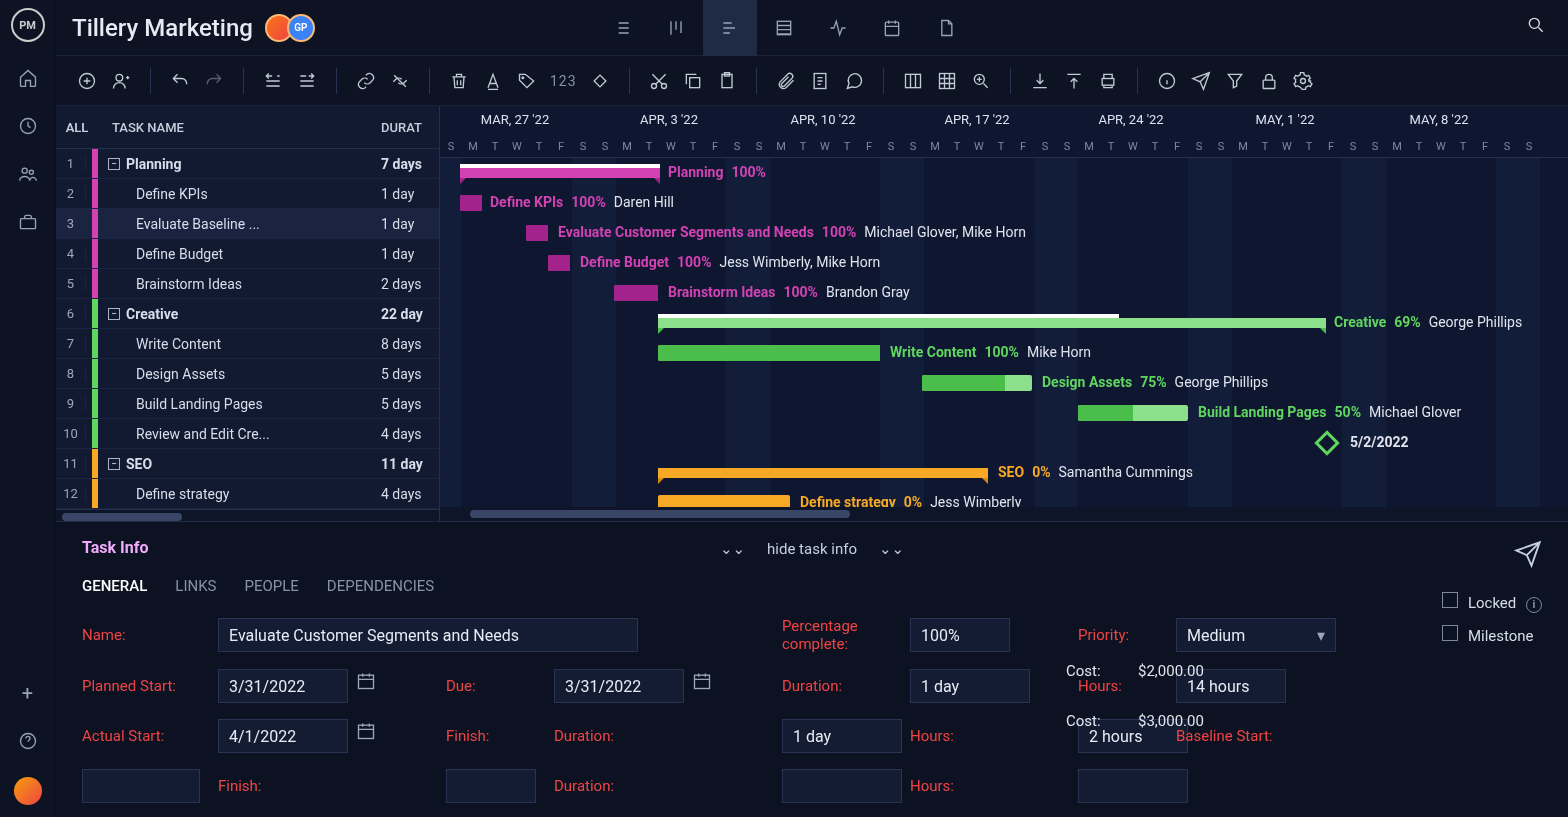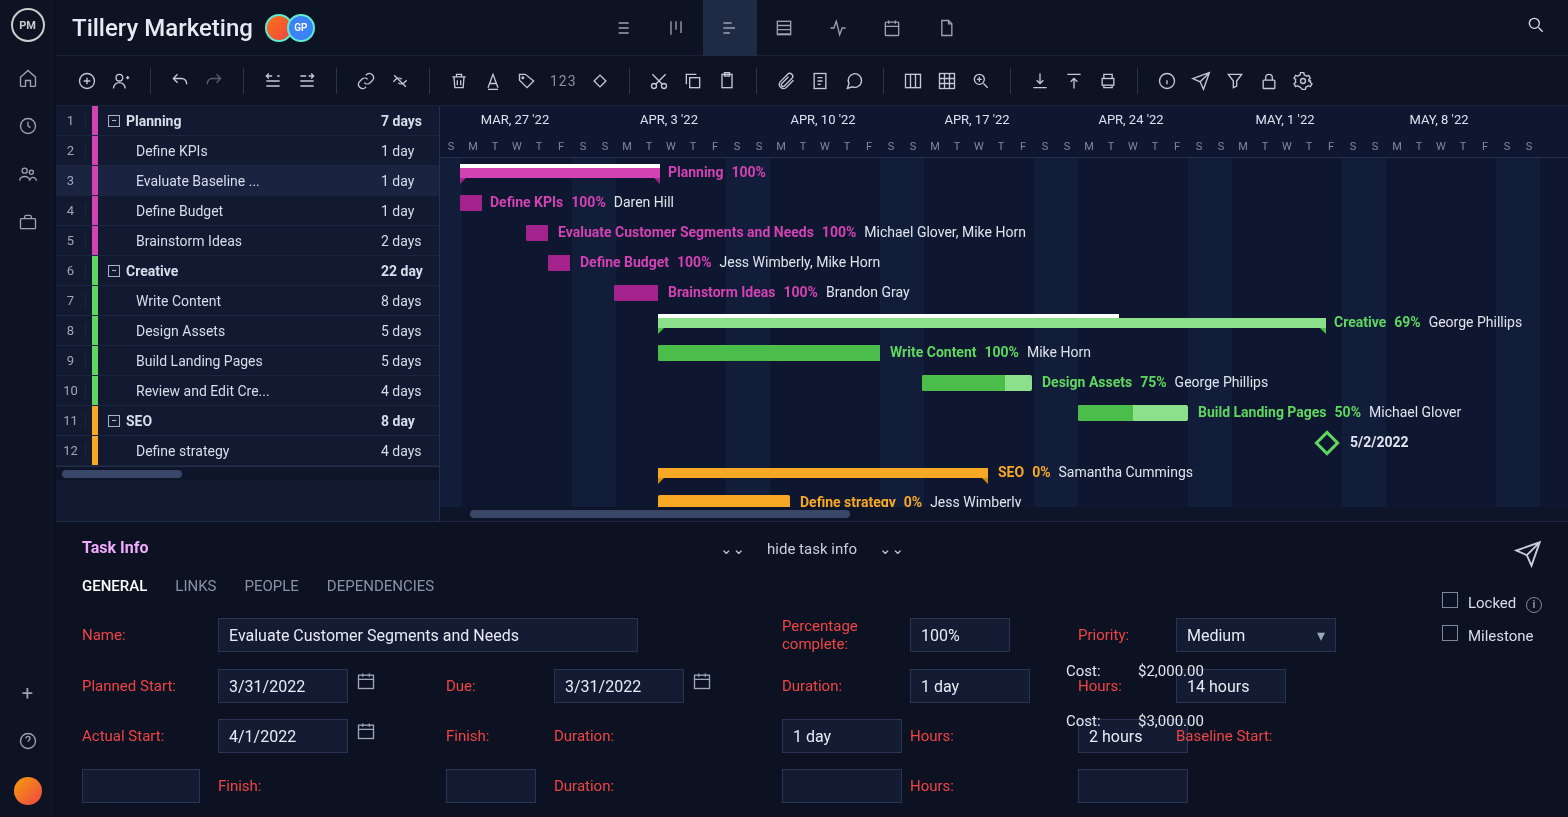--- a/index.html
+++ b/index.html
@@ -14,21 +14,21 @@
 .rail .plus { color:#9aa3b2; font-size:20px;}
 .rail .avatar-small { width:28px; height:28px; border-radius:50%; background:linear-gradient(135deg,#f59e0b,#ef4444); margin-bottom:12px;}
 
 
 .main { flex:1; display:flex; flex-direction:column; }
 
 
 .header { height:56px; display:flex; align-items:center; padding:0 16px; background:#0e1324; border-bottom:1px solid #1a2238;}
 .header .title { font-size:24px; font-weight:500; color:#e6eaf2; }
 .header .avatars { display:flex; margin-left:18px;}
-.header .av { width:28px; height:28px; border-radius:50%; border:2px solid #5eead4; margin-left:-6px; display:flex; align-items:center; justify-content:center; font-size:10px; font-weight:600;}
+.header .av { width:28px; height:28px; border-radius:50%; border:2px solid #fdba74; margin-left:-6px; display:flex; align-items:center; justify-content:center; font-size:10px; font-weight:600;}
 .header .viewbtns { display:flex; margin-left:280px; gap:0;}
 .header .vbtn { width:54px; height:56px; display:flex; align-items:center; justify-content:center; color:#9aa3b2; border-left:0; }
 .header .vbtn.active { background:#1f2a44; }
 .header .search { margin-left:auto; color:#d9dee9; font-size:20px; padding:6px;}
 
 
 .toolbar { height:50px; display:flex; align-items:center; padding:0 16px; gap:4px; background:#0e1324; border-bottom:1px solid #1a2238;}
 .toolbar .tbtn { width:30px; height:30px; display:flex; align-items:center; justify-content:center; color:#c2c9d6; }
 .toolbar .tbtn.num { width:auto; padding:0 4px; font-size:14px; letter-spacing:1px; color:#8891a1;}
 .toolbar .sep { width:1px; height:26px; background:#2a3452; margin:0 10px;}
@@ -363,20 +363,26 @@
       <div class="tbtn">
           <svg viewBox="0 0 24 24">
             <circle cx="12" cy="12" r="3"></circle>
             <path d="M19 12a7 7 0 00-.2-1.7l2-1.5-2-3.5-2.4 1a7 7 0 00-3-1.7L13 2h-4l-.4 2.6a7 7 0 00-3 1.7l-2.4-1-2 3.5 2 1.5A7 7 0 003 12c0 .6.1 1.1.2 1.7l-2 1.5 2 3.5 2.4-1a7 7 0 003 1.7L11 22h4l.4-2.6a7 7 0 003-1.7l2.4 1 2-3.5-2-1.5c.1-.6.2-1.1.2-1.7z"></path>
           </svg>
         </div>
     </div>
 
     <div class="content">
       <div class="grid">
+        <div class="ghead">
+          <div class="c-all">ALL</div>
+          <div style="width:12px"></div>
+          <div class="c-name">TASK NAME</div>
+          <div class="c-dur">DURAT</div>
+        </div>
         <div id="grid-body">
             <div class="grow parent">
               <div class="c-idx">1</div>
               <div class="stripe" style="background:#d242b3"></div>
               <div class="c-name">
                 <span class="pad" style="width:0px"></span>
                 <span class="exp">−</span>
                 <span>Planning</span>
               </div>
               <div class="c-dur">7 days</div>
@@ -464,21 +470,21 @@
               <div class="c-dur">4 days</div>
             </div>
             <div class="grow parent">
               <div class="c-idx">11</div>
               <div class="stripe" style="background:#f7a824"></div>
               <div class="c-name">
                 <span class="pad" style="width:0px"></span>
                 <span class="exp">−</span>
                 <span>SEO</span>
               </div>
-              <div class="c-dur">8 day</div>
+              <div class="c-dur">11 day</div>
             </div>
             <div class="grow">
               <div class="c-idx">12</div>
               <div class="stripe" style="background:#f7a824"></div>
               <div class="c-name">
                 <span class="pad" style="width:28px"></span>
                 <span>Define strategy</span>
               </div>
               <div class="c-dur">4 days</div>
             </div>

